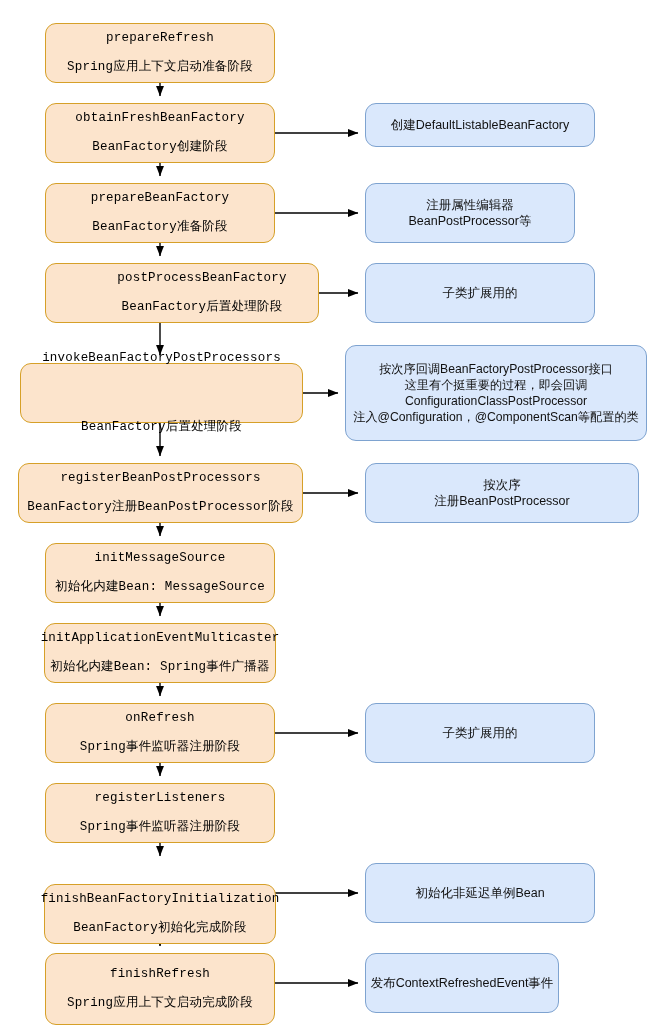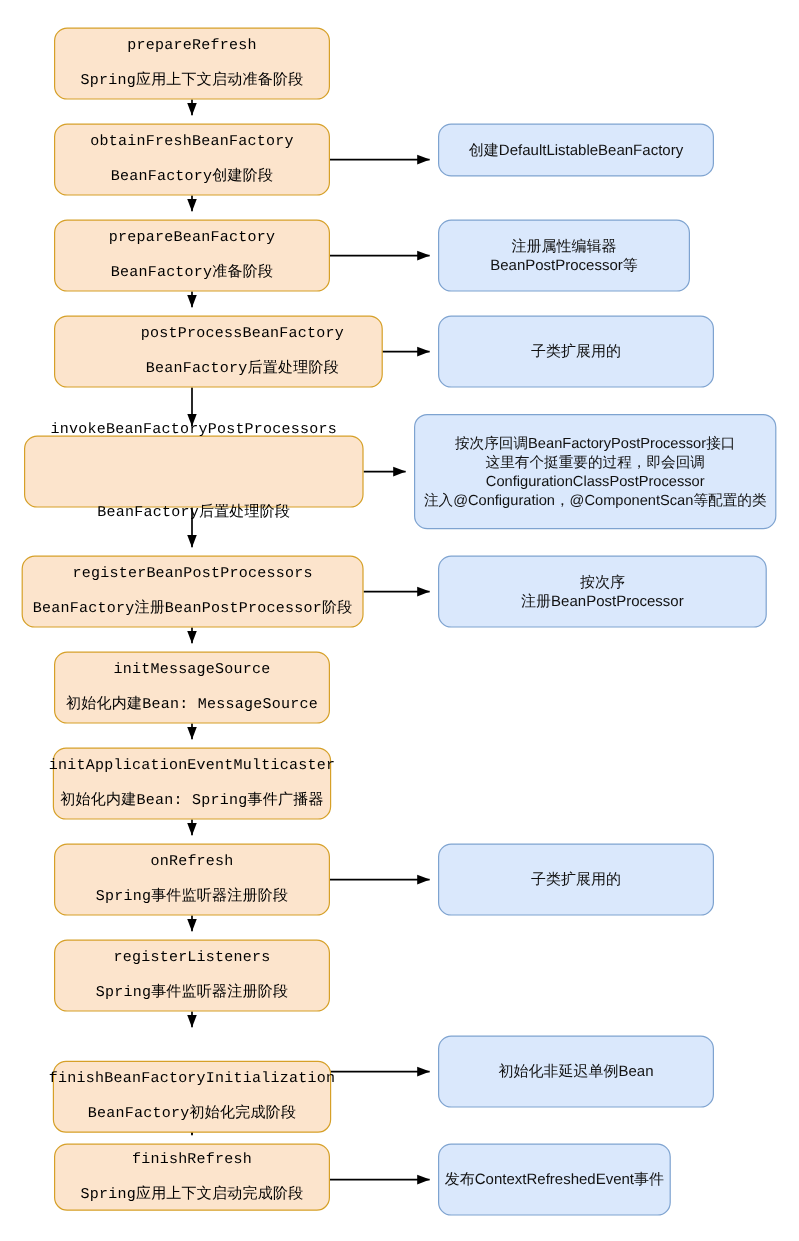--- a/index.html
+++ b/index.html
@@ -154,21 +154,21 @@
   <div class="node step" style="left:45px; top:783px; width:230px; height:60px;">
     <div class="line1">registerListeners</div>
     <div class="line2">Spring事件监听器注册阶段</div>
   </div>
 
   <div class="node step" style="left:44px; top:863px; width:232px; height:60px;margin-top:21px;">
     <div class="line1">finishBeanFactoryInitialization</div>
     <div class="line2">BeanFactory初始化完成阶段</div>
   </div>
 
-  <div class="node step" style="left:45px; top:953px; width:230px; height:56px;">
+  <div class="node step" style="left:45px; top:953px; width:230px; height:72px;">
     <div class="line1">finishRefresh</div>
     <div class="line2">Spring应用上下文启动完成阶段</div>
   </div>
 
   <div class="node note" style="left:365px; top:103px; width:230px; height:44px;">创建DefaultListableBeanFactory</div>
 
   <div class="node note" style="left:365px; top:183px; width:210px; height:60px;">注册属性编辑器
 BeanPostProcessor等</div>
 
   <div class="node note" style="left:365px; top:263px; width:230px; height:60px;">子类扩展用的</div>

